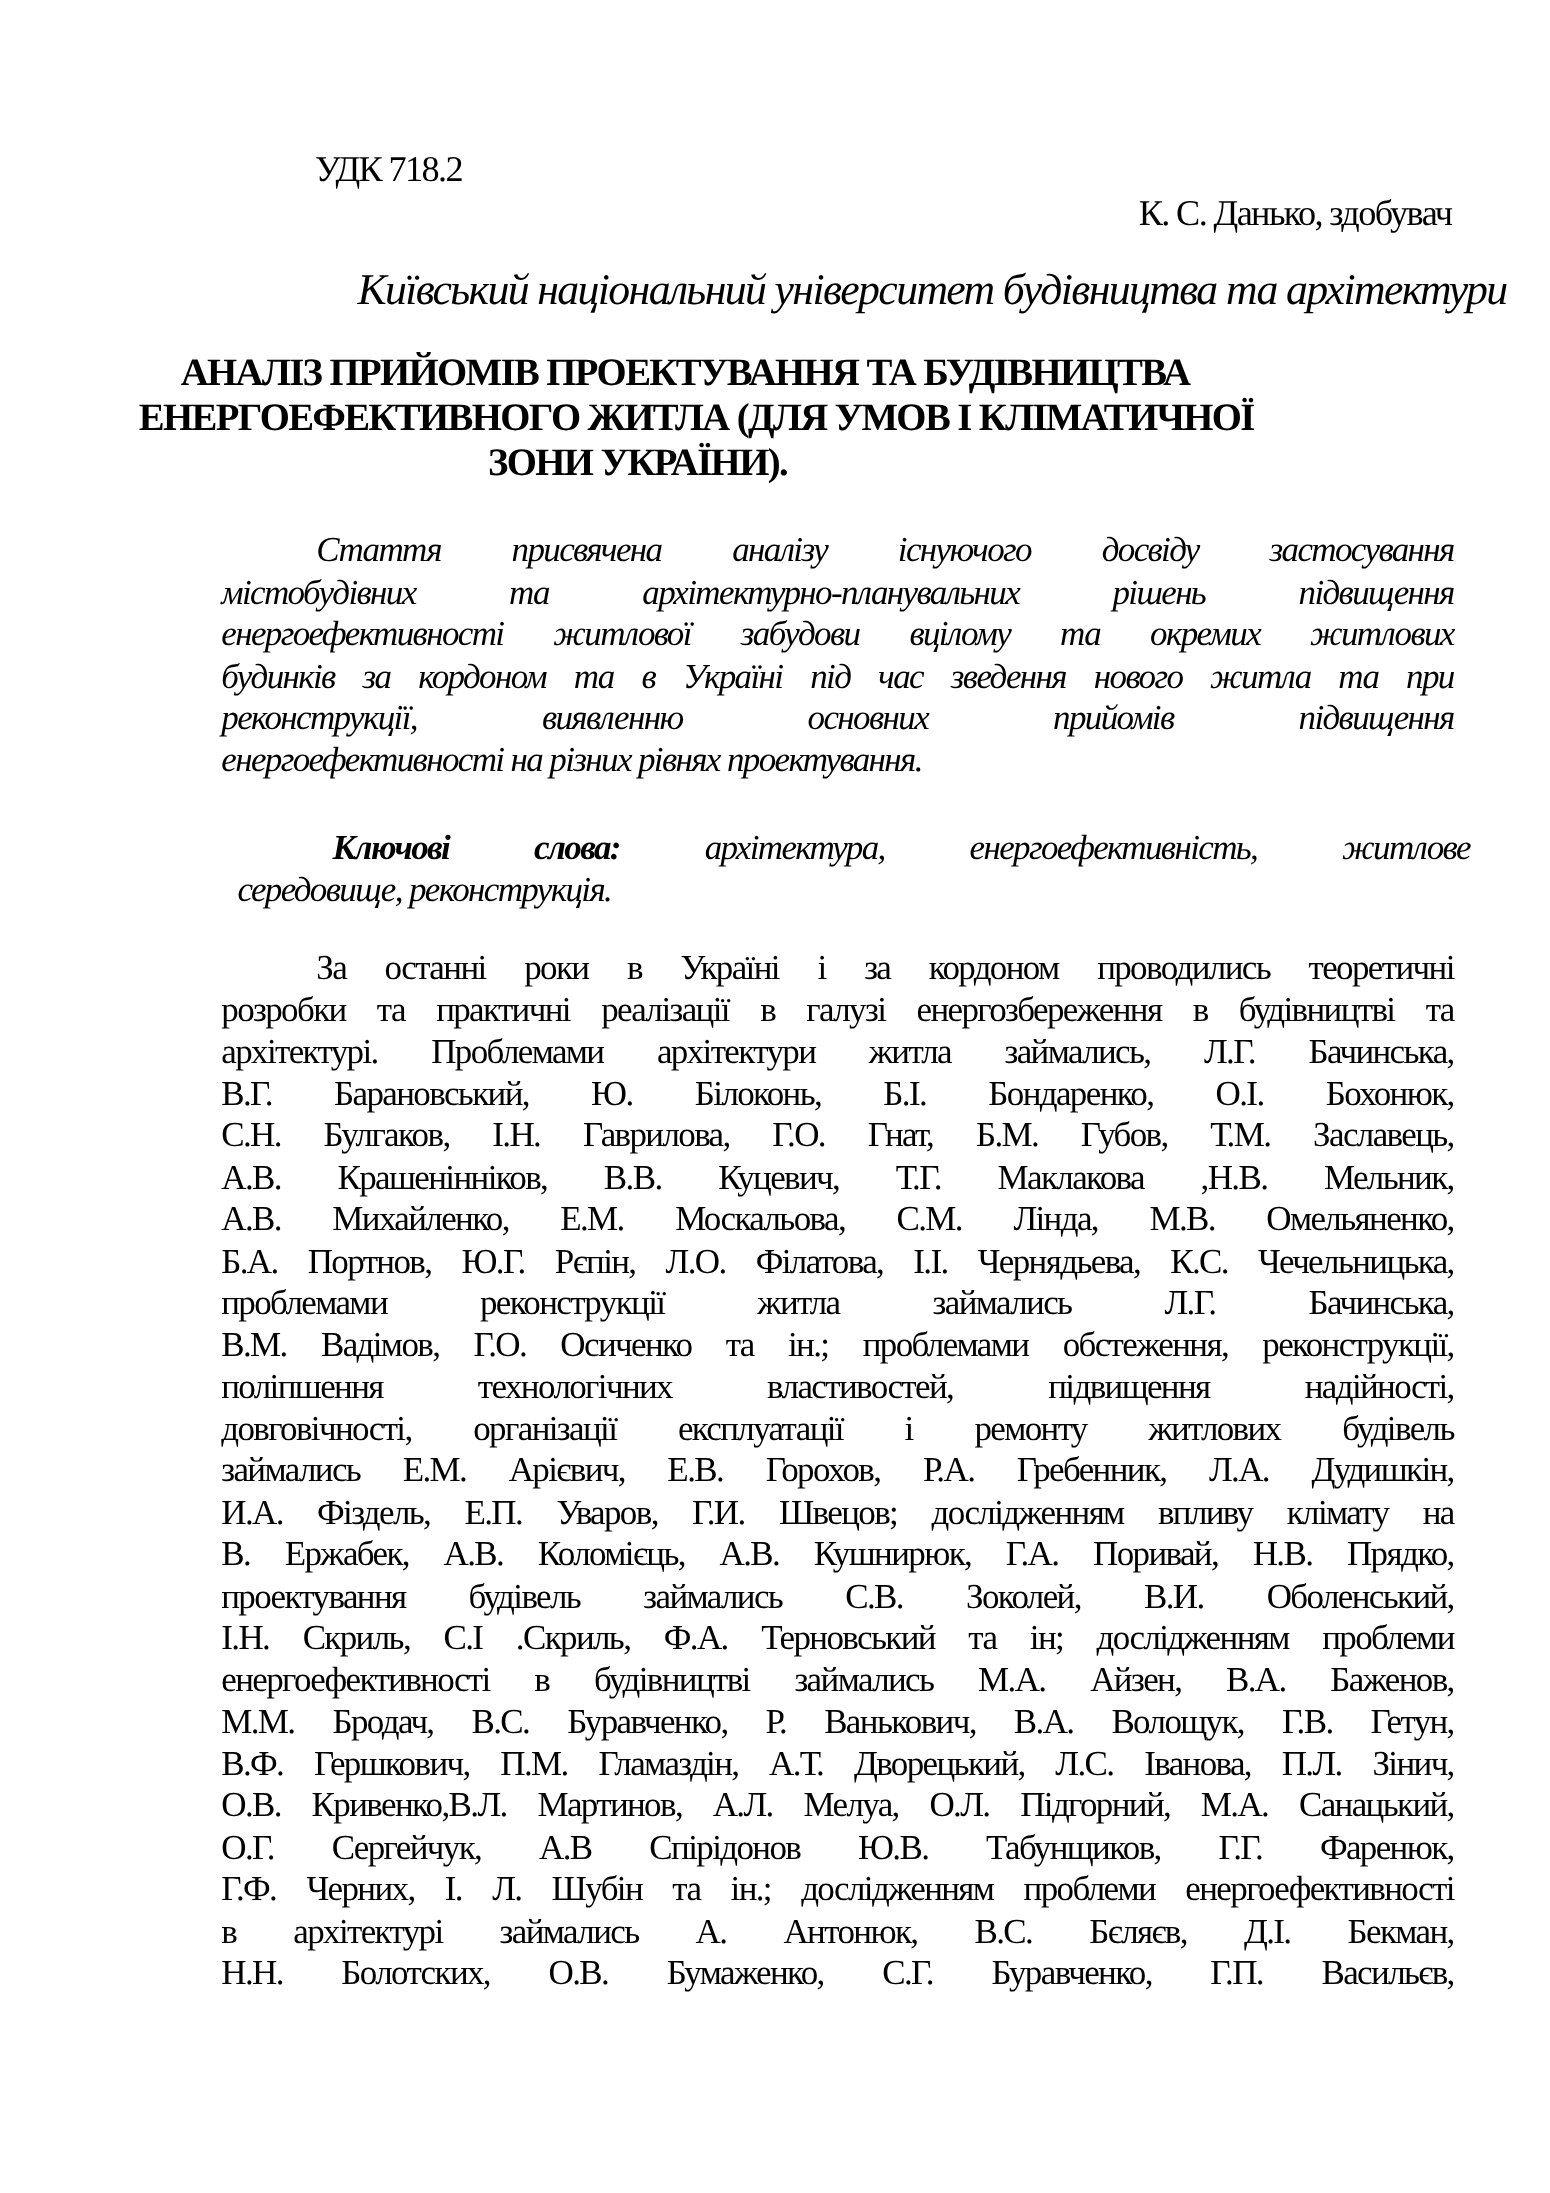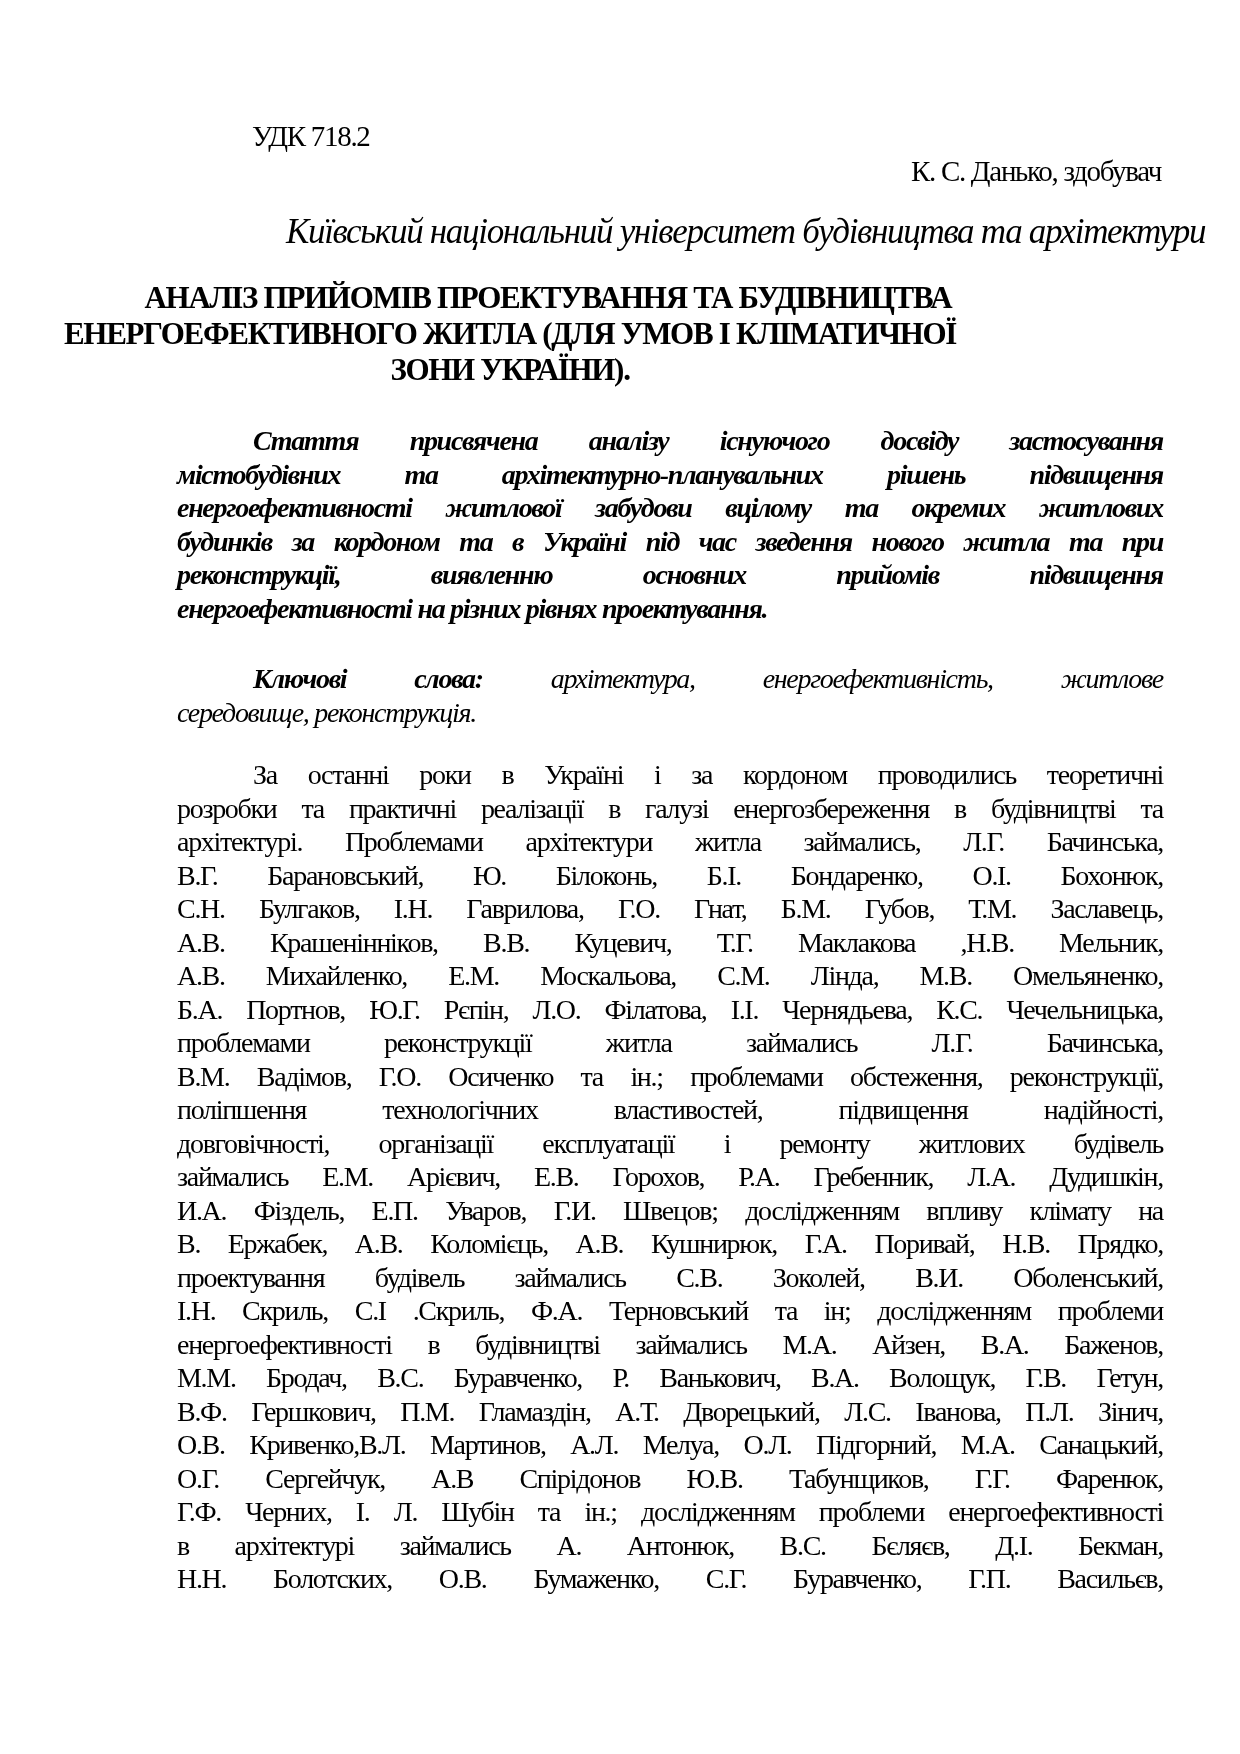--- a/index.html
+++ b/index.html
@@ -11,48 +11,48 @@
   .udk { left: 252px; top: 120px; font-size: 29px; }
   .author { right: 79px; top: 155px; font-size: 29px; text-align: center; }
   .affil { left: 286px; top: 212px; font-size: 35px; font-style: italic; }
 
   .title-line { position: absolute; left: 0; width: 1020px; text-align: center; font-size: 31px; font-weight: bold; white-space: nowrap; }
 
   .block { position: absolute; left: 177px; width: 986px; }
   .jline { display: block; width: 986px; height: 33.5px; line-height: 33.5px; font-size: 28px; white-space: nowrap; text-align: justify; text-align-last: justify; overflow: visible; }
   .jline.last { text-align-last: left; }
   .jline.indent { padding-left: 76px; width: 910px; }
-  .abstract .jline { font-style: italic; font-weight: bold; }
+  .abstract .jline { font-style: italic; font-weight: normal; }
   .kw-label { font-style: italic; font-weight: bold; }
   .kw-text { font-style: italic; }
   .condensed { letter-spacing: -1.3px; word-spacing: 0px; }
 </style>
 </head>
 <body>
 
 <div class="page serif">
 
   <div class="abs udk condensed">УДК 718.2</div>
   <div class="abs author condensed">К. С. Данько, здобувач</div>
   <div class="abs affil condensed">Київський  національний університет будівництва та архітектури</div>
 
   <div class="title-line condensed" style="top:280px; padding-left:76px; box-sizing:border-box;">АНАЛІЗ ПРИЙОМІВ ПРОЕКТУВАННЯ ТА БУДІВНИЦТВА</div>
-  <div class="title-line condensed" style="top:316px;">ЕНЕРГОЕФЕКТИВНОГО ЖИТЛА (ДЛЯ УМОВ І КЛІМАТИЧНОЇ</div>
+  <div class="title-line condensed" style="top:316px;margin-left:47px;">ЕНЕРГОЕФЕКТИВНОГО ЖИТЛА (ДЛЯ УМОВ І КЛІМАТИЧНОЇ</div>
   <div class="title-line condensed" style="top:352px;">ЗОНИ УКРАЇНИ).</div>
 
   <div class="block abstract condensed" style="top:424px;">
     <span class="jline indent">Стаття присвячена аналізу існуючого досвіду застосування</span>
     <span class="jline">містобудівних та архітектурно-планувальних рішень підвищення</span>
     <span class="jline">енергоефективності житлової забудови вцілому та окремих житлових</span>
     <span class="jline">будинків за кордоном та в Україні під час зведення нового житла та при</span>
     <span class="jline">реконструкції, виявленню основних прийомів підвищення</span>
     <span class="jline last">енергоефективності на різних рівнях проектування.</span>
   </div>
 
-  <div class="block condensed" style="top:662px;">
+  <div class="block condensed" style="top:662px;margin-left:13px;">
     <span class="jline indent"><span class="kw-label">Ключові слова:</span> <span class="kw-text">архітектура, енергоефективність, житлове</span></span>
     <span class="jline last kw-text">середовище, реконструкція.</span>
   </div>
 
   <div class="block body-text condensed" style="top:758px;">
     <span class="jline indent">За останні роки в Україні і за кордоном проводились теоретичні</span>
     <span class="jline">розробки та практичні реалізації в галузі енергозбереження в будівництві та</span>
     <span class="jline">архітектурі. Проблемами архітектури житла займались, Л.Г. Бачинська,</span>
     <span class="jline">В.Г. Барановський, Ю. Білоконь, Б.І. Бондаренко, О.І. Бохонюк,</span>
     <span class="jline">С.Н. Булгаков, І.Н. Гаврилова, Г.О. Гнат, Б.М. Губов, Т.М. Заславець,</span>

